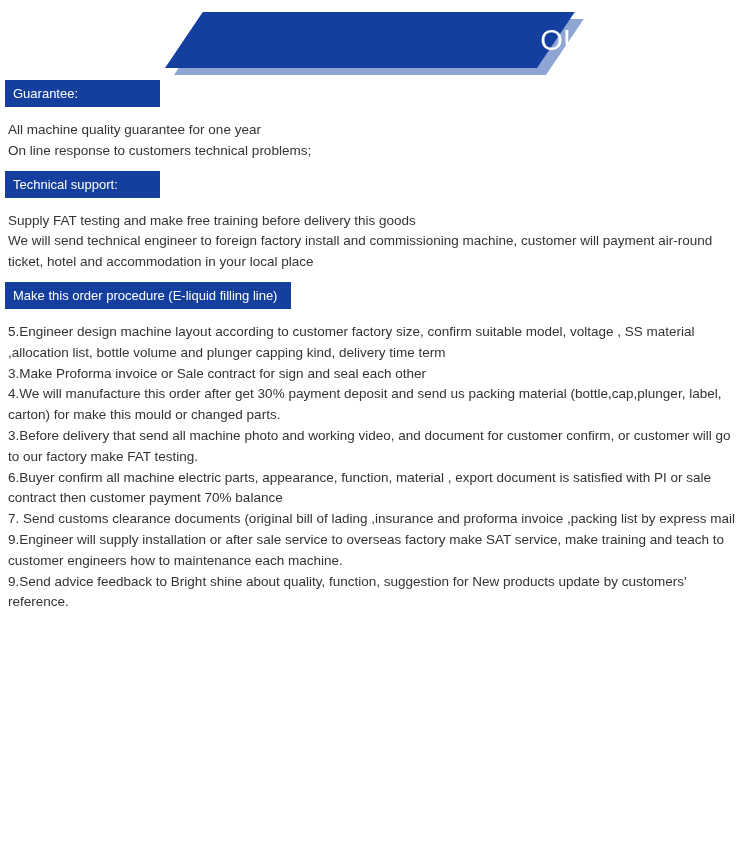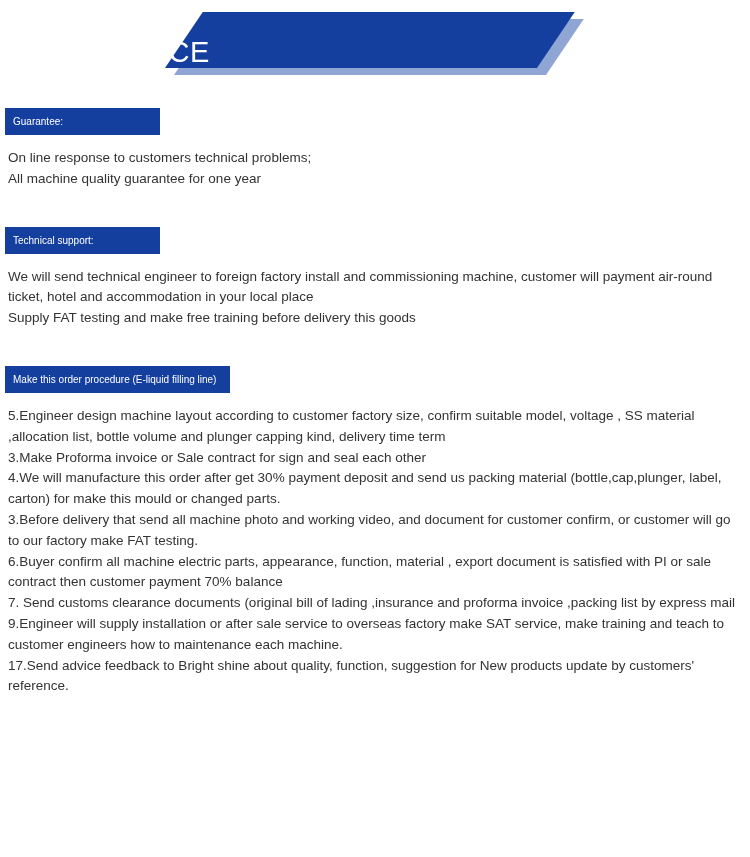--- a/index.html
+++ b/index.html
@@ -21,33 +21,33 @@
 
   
   .banner-wrap{ position:relative; margin-top:12px; height:63px; }
   .banner-shadow, .banner-main{
     position:absolute; width:372px; height:56px;
     transform:skewX(-34deg); transform-origin:0 100%;
   }
   .banner-shadow{ left:169px; top:7px; background:var(--banner-shadow); }
   .banner-main{ left:160px; top:0; background:var(--brand-blue); }
   .banner-title{
-    position:absolute; left:0; top:24px; width:740px;
-    text-align:left; z-index:2;
+    position:absolute; left:0; top:12px; width:740px;
+    text-align:right; z-index:2;
     color:var(--heading-text); font-size:29px; line-height:32px;
     letter-spacing:0.5px; white-space:nowrap;
   }
 
   
   .section-bar{
-    display:inline-block; margin-top:33px;
+    display:inline-block; margin-top:5px;
     min-width:155px; padding:6px 14px 6px 8px;
     background:var(--brand-blue);
     color:var(--heading-text);
-    font-size:10px; line-height:15px;
+    font-size:13px; line-height:15px;
     white-space:nowrap;
   }
   .section-body{ margin:13px 0 4px 0; padding-left:3px; padding-right:2px; }
   .section-body p.line{ margin:0; font-size:13.5px; line-height:20.8px; color:var(--body-text); }
 </style>
 </head>
 <body>
 
 <div id="page">
 
@@ -56,46 +56,46 @@
     <div class="banner-main"></div>
     <div class="banner-title">OUR SERVICE</div>
   </div>
 
   <div id="sections">
   <section class="section">
     <div class="section-bar">
       <span class="section-heading">Guarantee:</span>
     </div>
     <div class="section-body">
+          <p class="line">All machine quality guarantee for one year</p>
           <p class="line">On line response to customers technical problems;</p>
-          <p class="line">All machine quality guarantee for one year</p>
         </div>
   </section>
 
 
   <section class="section">
     <div class="section-bar">
       <span class="section-heading">Technical support:</span>
     </div>
     <div class="section-body">
+          <p class="line">Supply FAT testing and make free training before delivery this goods</p>
           <p class="line">We will send technical engineer to foreign factory install and commissioning machine, customer will payment air-round ticket, hotel and accommodation in your local place</p>
-          <p class="line">Supply FAT testing and make free training before delivery this goods</p>
         </div>
   </section>
 
   <section class="section">
     <div class="section-bar">
       <span class="section-heading">Make this order procedure (E-liquid filling line)</span>
     </div>
     <div class="section-body">
           <p class="line">5.Engineer design machine layout according to customer factory size, confirm suitable model, voltage , SS material ,allocation list, bottle volume and plunger capping kind, delivery time term</p>
           <p class="line">3.Make Proforma invoice or Sale contract for sign and seal each other</p>
           <p class="line">4.We will manufacture this order after get 30% payment deposit and send us packing material (bottle,cap,plunger, label, carton) for make this mould or changed parts.</p>
           <p class="line">3.Before delivery that send all machine photo and working video, and document for customer confirm, or customer will go to our factory make FAT testing.</p>
           <p class="line">6.Buyer confirm all machine electric parts, appearance, function, material , export document is satisfied with PI or sale contract then customer payment 70% balance</p>
           <p class="line">7. Send customs clearance documents (original bill of lading ,insurance and proforma invoice ,packing list by express mail</p>
           <p class="line">9.Engineer will supply installation or after sale service to overseas factory make SAT service, make training and teach to customer engineers how to maintenance each machine.</p>
-          <p class="line">17.Send advice feedback to Bright shine about quality, function, suggestion for New products update by customers' reference.</p>
+          <p class="line">9.Send advice feedback to Bright shine about quality, function, suggestion for New products update by customers' reference.</p>
         </div>
   </section>
 </div>
 
 </div>
 
 </body></html>

